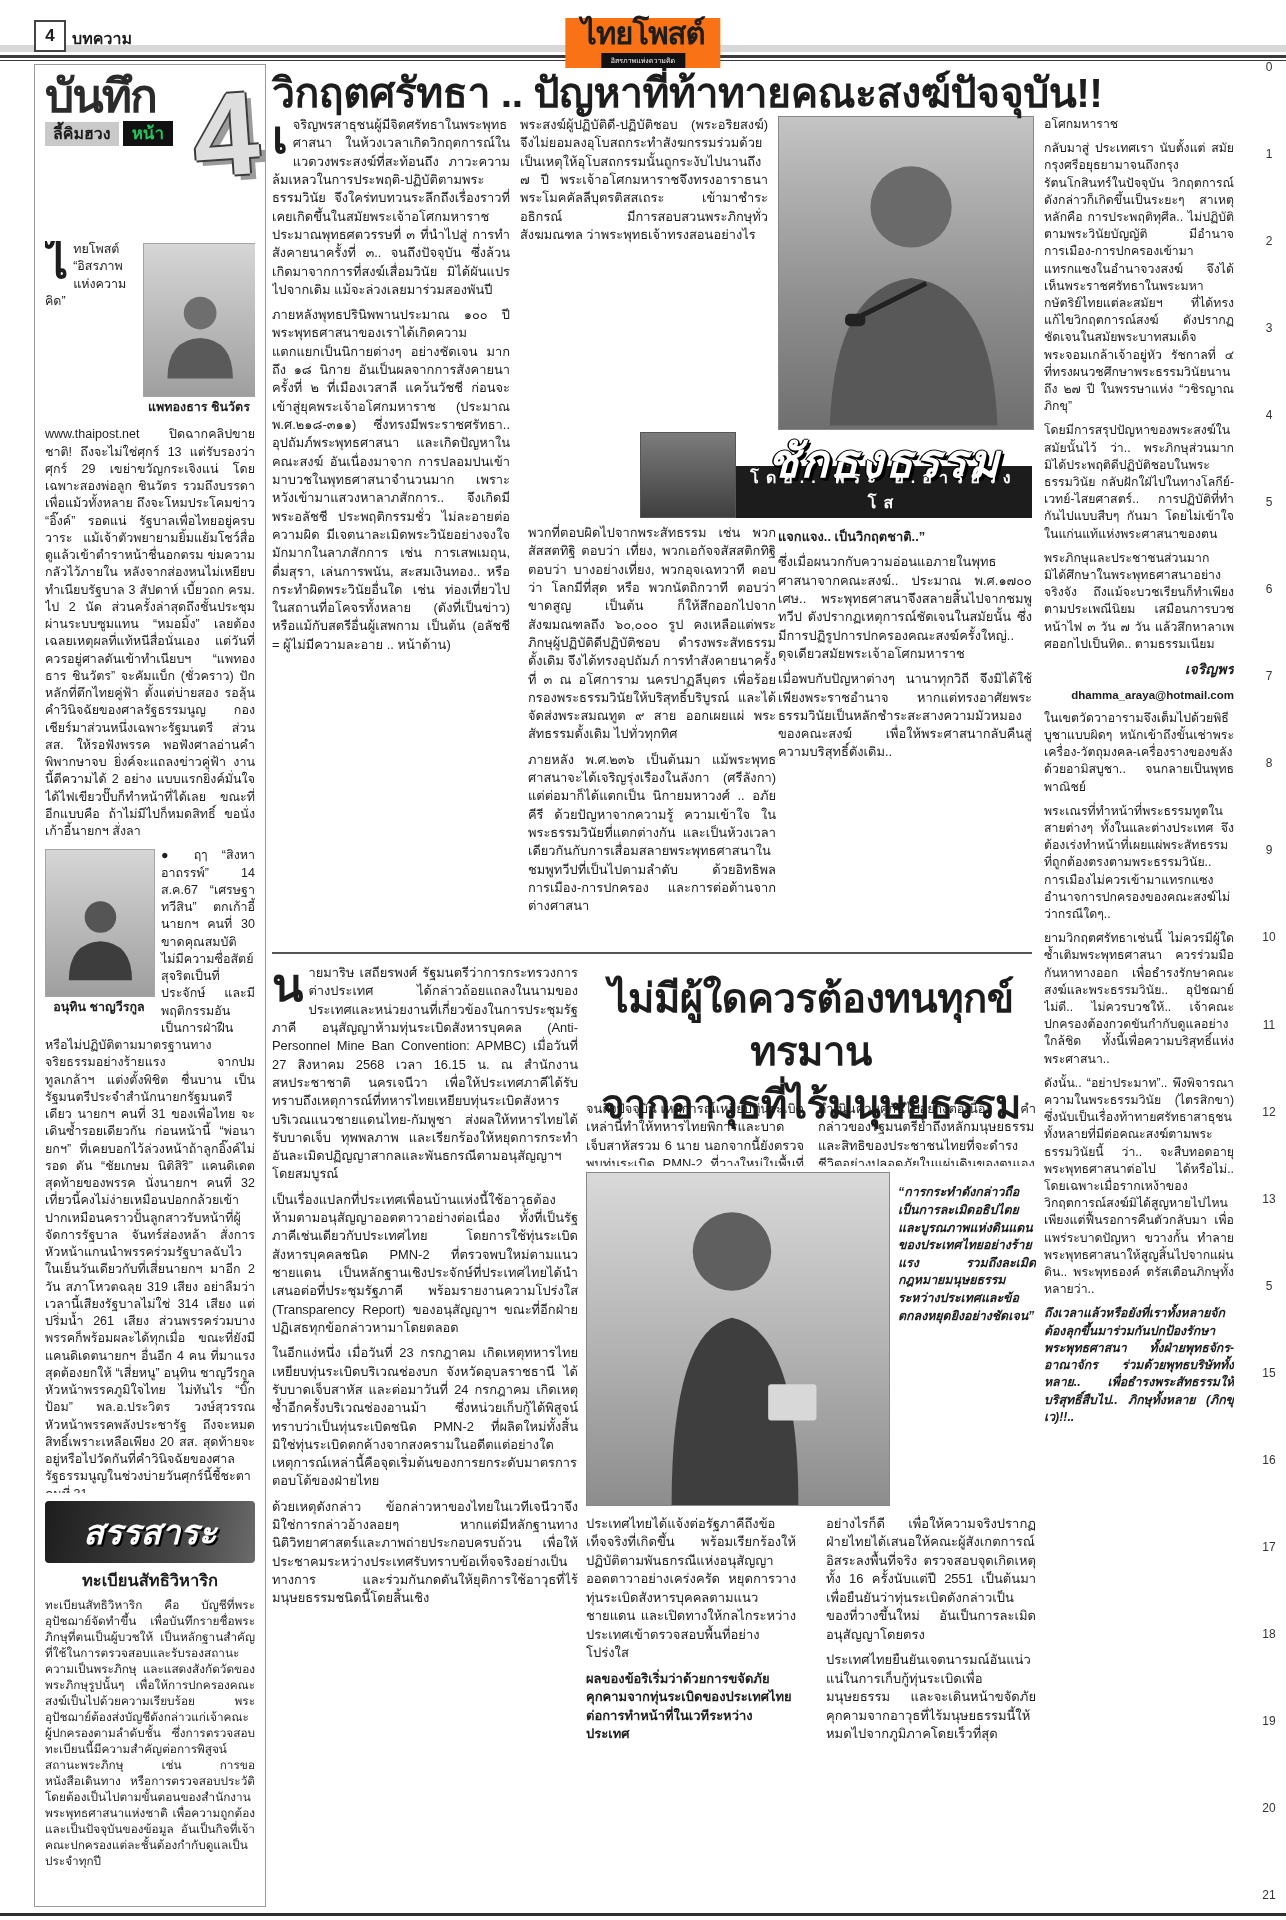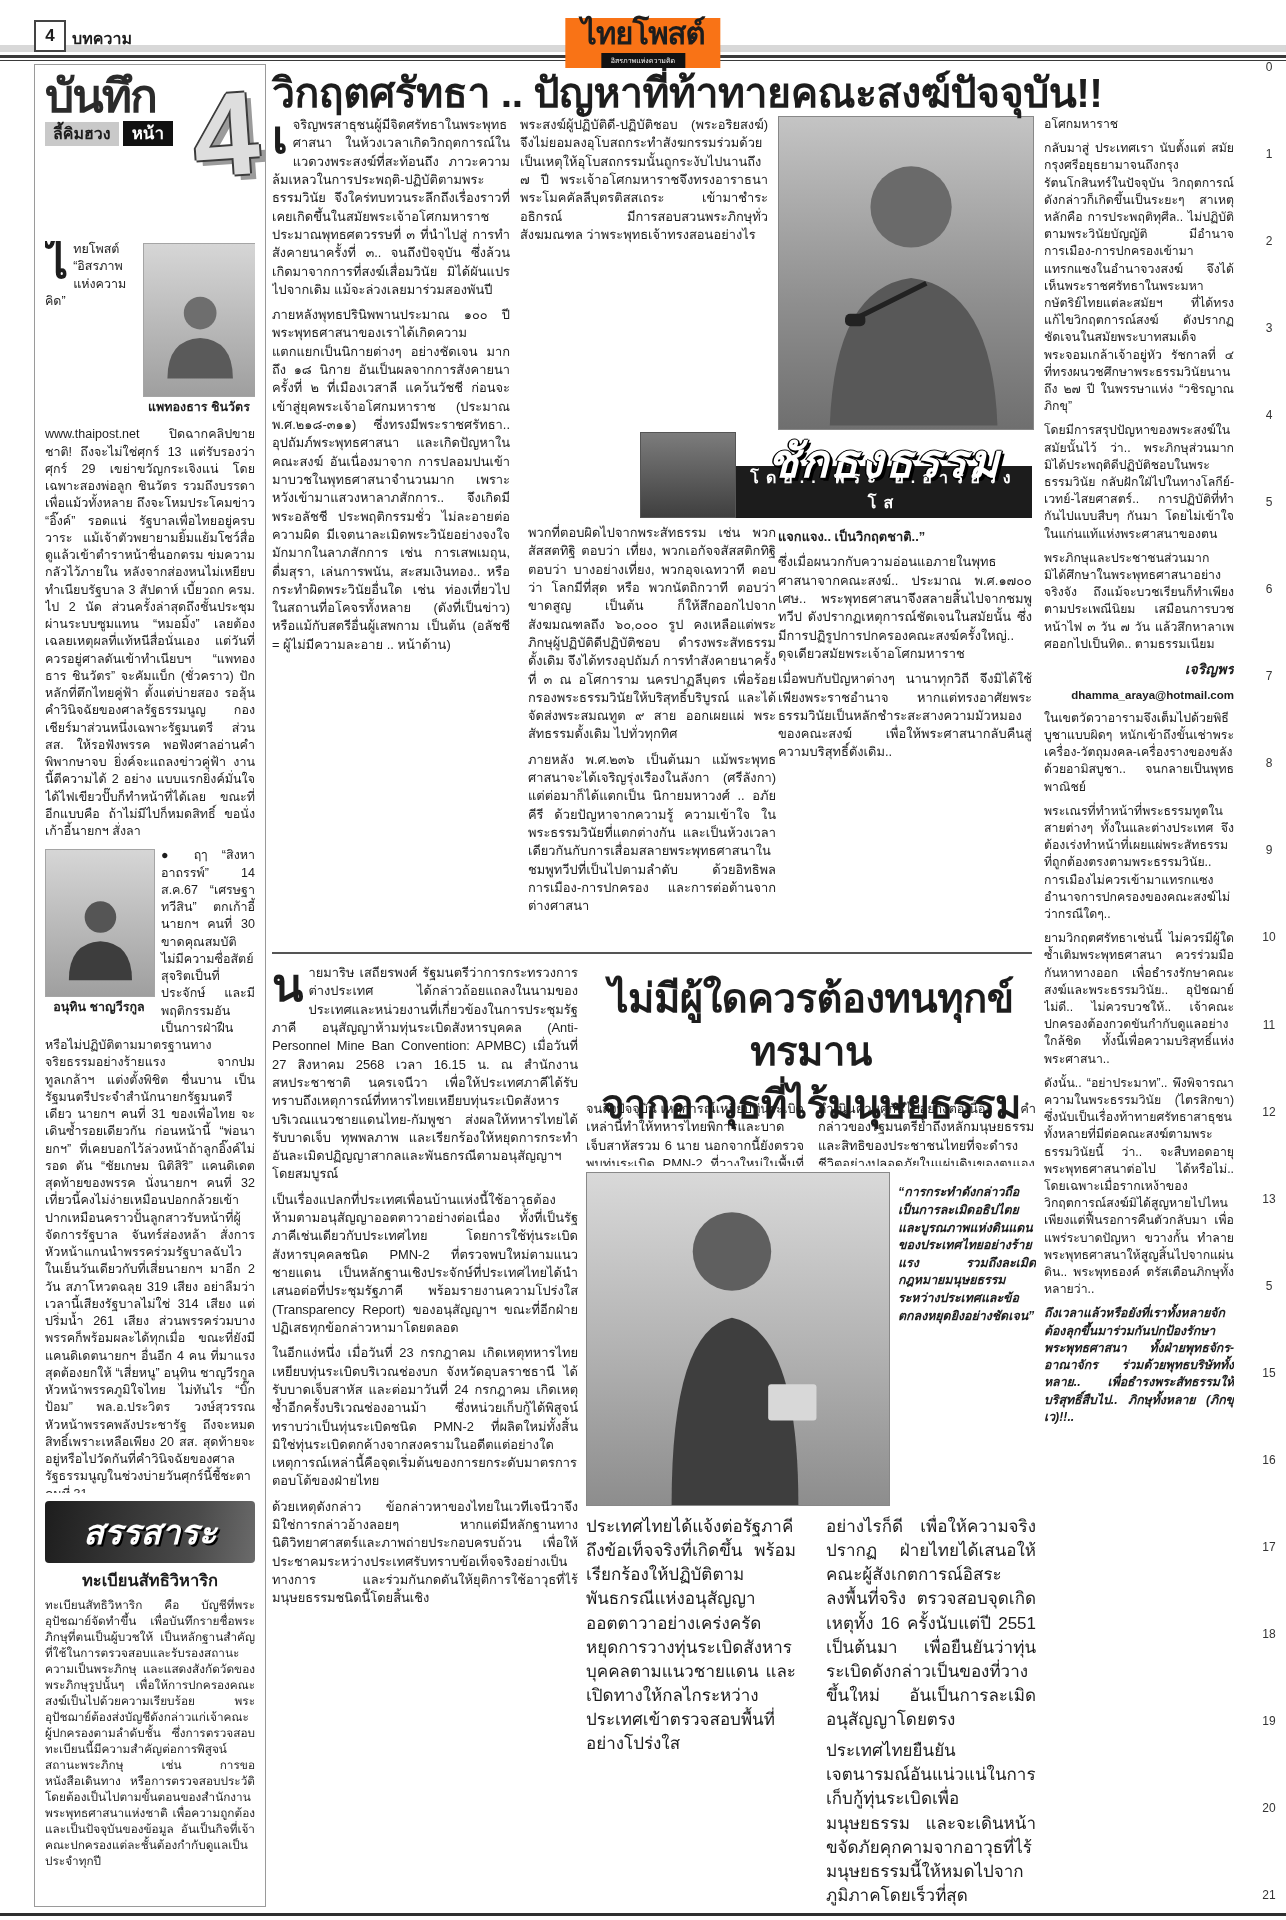--- a/index.html
+++ b/index.html
@@ -22,21 +22,21 @@
   .ruler{position:absolute;right:4px;top:60px;width:26px;height:1842px;display:flex;
         flex-direction:column;justify-content:space-between;align-items:center;
         font-size:12px;color:#333;}
   
   .note-col{position:absolute;left:34px;top:64px;width:232px;height:1843px;border:1px solid #9a9a9a;
         box-sizing:border-box;padding:8px 10px;font-size:12.5px;line-height:1.38;text-align:justify;}
   .note-logo{position:relative;height:168px;}
   .note-logo-title{font-size:46px;font-weight:700;letter-spacing:-2px;color:#2b2b2b;line-height:1.0;}
   .note-logo-row{display:flex;gap:4px;align-items:center;margin-top:2px;}
   .note-logo-author{background:#c9c9c9;padding:1px 8px;font-size:16px;font-weight:700;}
-  .note-logo-page{background:#111;color:#ffffff;padding:1px 9px;font-size:17px;font-weight:800;}
+  .note-logo-page{background:#111;color:#22c55e;padding:1px 9px;font-size:17px;font-weight:800;}
   .note-logo-num{position:absolute;right:-4px;top:2px;font-size:118px;font-weight:900;color:#dedede;
         line-height:1.0;transform:rotate(-4deg);
         text-shadow:-2px 0 #3c3c3c,0 -2px #3c3c3c,2px 0 #3c3c3c,0 2px #3c3c3c,6px 6px 0 #9b9b9b;}
   .note-text{height:1252px;overflow:hidden;}
   .np{margin:0 0 7px 0;}
   .dc{float:left;font-size:46px;line-height:0.82;font-weight:700;padding:3px 5px 0 0;}
   .ph{border:1px solid #a5a5a5;background:linear-gradient(180deg,#d6d6d6,#9f9f9f);
         display:flex;align-items:flex-end;justify-content:center;overflow:hidden;}
   .ph svg{display:block;width:86%;height:86%;}
   .cap{font-weight:700;font-size:12.5px;text-align:center;margin:2px 0 6px;clear:none;}
@@ -74,21 +74,21 @@
   .mine-hl{position:absolute;left:586px;top:972px;width:450px;text-align:center;font-size:40px;
         font-weight:900;line-height:1.32;letter-spacing:-0.5px;}
   .mine-bandA{position:absolute;left:586px;top:1100px;width:450px;display:flex;gap:14px;
         font-size:12.9px;line-height:1.42;text-align:justify;height:66px;overflow:hidden;}
   .mine-bandA > p{flex:1;margin:0;}
   .mine-photo{position:absolute;left:586px;top:1172px;width:302px;height:332px;border:1px solid #888;
         background:linear-gradient(180deg,#d9d9d9 0%,#b1b1b1 55%,#8d8d8d 100%);overflow:hidden;}
   .mine-side{position:absolute;left:898px;top:1172px;width:138px;height:332px;font-size:12.4px;
         line-height:1.42;text-align:justify;overflow:hidden;}
   .mine-bandB{position:absolute;left:586px;top:1515px;width:450px;height:396px;display:flex;gap:30px;
-        font-size:17px;line-height:1.42;text-align:justify;overflow:hidden;}
+        font-size:13px;line-height:1.42;text-align:justify;overflow:hidden;}
   .mine-bandB > div{flex:1;}
   .bold-p{font-weight:800;}
   .quote-p{font-weight:800;font-style:italic;}
   
   .right-col{position:absolute;left:1044px;top:116px;width:190px;height:1794px;font-size:12.3px;
         line-height:1.4;text-align:justify;overflow:hidden;}
   .right-col p{margin:0 0 7px 0;}
 </style>
 </head>
 <body>
@@ -238,20 +238,21 @@
     </svg>
   </div>
 
   <div class="mine-side">
     <p class="quote-p">“การกระทำดังกล่าวถือเป็นการละเมิดอธิปไตยและบูรณภาพแห่งดินแดนของประเทศไทยอย่างร้ายแรง รวมถึงละเมิดกฎหมายมนุษยธรรมระหว่างประเทศและข้อตกลงหยุดยิงอย่างชัดเจน”</p>
   </div>
 
   <div class="mine-bandB">
     <div>
       <p class="mp">ประเทศไทยได้แจ้งต่อรัฐภาคีถึงข้อเท็จจริงที่เกิดขึ้น พร้อมเรียกร้องให้ปฏิบัติตามพันธกรณีแห่งอนุสัญญาออตตาวาอย่างเคร่งครัด หยุดการวางทุ่นระเบิดสังหารบุคคลตามแนวชายแดน และเปิดทางให้กลไกระหว่างประเทศเข้าตรวจสอบพื้นที่อย่างโปร่งใส</p>
+      <p class="mp bold-p">ผลของข้อริเริ่มว่าด้วยการขจัดภัยคุกคามจากทุ่นระเบิดของประเทศไทยต่อการทำหน้าที่ในเวทีระหว่างประเทศ</p>
     </div>
     <div>
       <p class="mp">อย่างไรก็ดี เพื่อให้ความจริงปรากฏ ฝ่ายไทยได้เสนอให้คณะผู้สังเกตการณ์อิสระลงพื้นที่จริง ตรวจสอบจุดเกิดเหตุทั้ง 16 ครั้งนับแต่ปี 2551 เป็นต้นมา เพื่อยืนยันว่าทุ่นระเบิดดังกล่าวเป็นของที่วางขึ้นใหม่ อันเป็นการละเมิดอนุสัญญาโดยตรง</p>
       <p class="mp">ประเทศไทยยืนยันเจตนารมณ์อันแน่วแน่ในการเก็บกู้ทุ่นระเบิดเพื่อมนุษยธรรม และจะเดินหน้าขจัดภัยคุกคามจากอาวุธที่ไร้มนุษยธรรมนี้ให้หมดไปจากภูมิภาคโดยเร็วที่สุด</p>
     </div>
   </div>
 
   <div class="right-col">
     <p>อโศกมหาราช</p>
     <p>กลับมาสู่ ประเทศเรา นับตั้งแต่ สมัยกรุงศรีอยุธยามาจนถึงกรุงรัตนโกสินทร์ในปัจจุบัน วิกฤตการณ์ดังกล่าวก็เกิดขึ้นเป็นระยะๆ สาเหตุหลักคือ การประพฤติทุศีล.. ไม่ปฏิบัติตามพระวินัยบัญญัติ มีอำนาจการเมือง-การปกครองเข้ามาแทรกแซงในอำนาจวงสงฆ์ จึงได้เห็นพระราชศรัทธาในพระมหากษัตริย์ไทยแต่ละสมัยฯ ที่ได้ทรงแก้ไขวิกฤตการณ์สงฆ์ ดังปรากฏชัดเจนในสมัยพระบาทสมเด็จพระจอมเกล้าเจ้าอยู่หัว รัชกาลที่ ๔ ที่ทรงผนวชศึกษาพระธรรมวินัยนานถึง ๒๗ ปี ในพรรษาแห่ง “วชิรญาณภิกขุ”</p>

